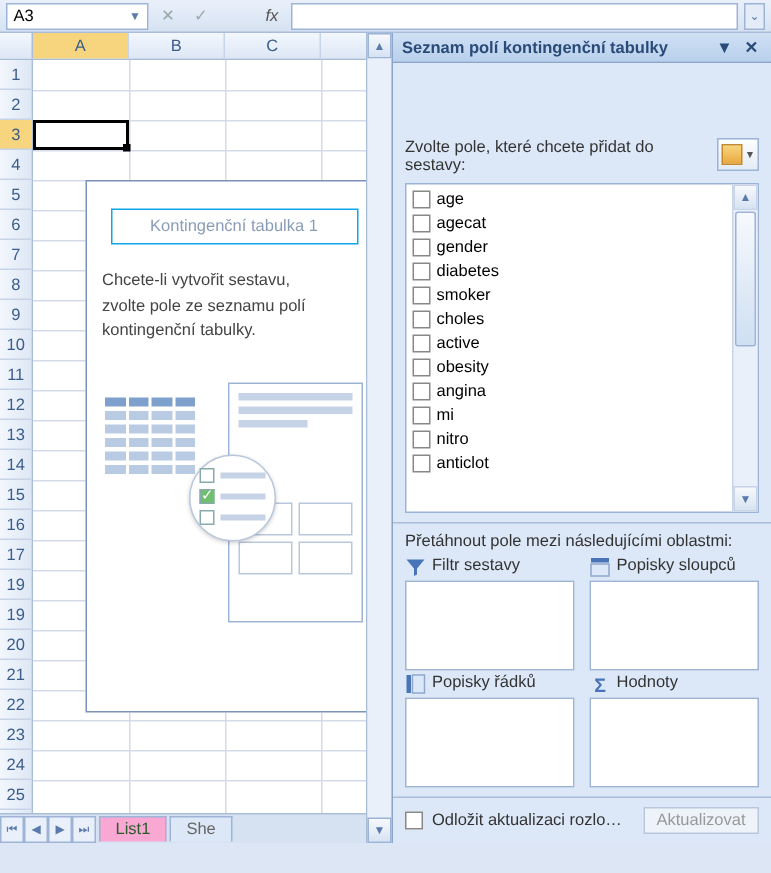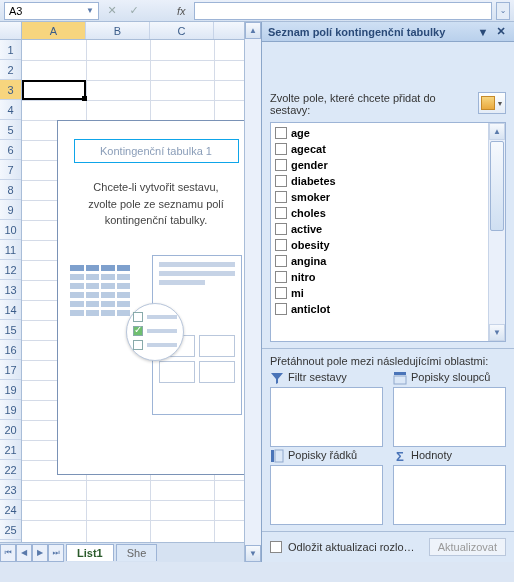--- a/index.html
+++ b/index.html
@@ -31,21 +31,21 @@
 .cells { position:relative; flex:1;}
 .gridlines { position:absolute; inset:0; }
 .gridlines .vline{position:absolute;top:0;bottom:0;width:1px;background:#d4dbe8;}
 .gridlines .hline{position:absolute;left:0;right:0;height:1px;background:#d4dbe8;}
 .active-cell{position:absolute; left:0; top:40px; width:64px; height:20px; border:2px solid #000; background:#fff;}
 .active-cell::after{content:"";position:absolute;right:-3px;bottom:-3px;width:5px;height:5px;background:#000;}
 
 
 .pivot-ph { position:absolute; left:35px; top:80px; width:198px; height:355px; border:1px solid #7a92b6; background:#fff;}
 .pivot-ph .title-box{ margin:18px auto 10px; width:165px; height:24px; border:1px solid #0ea5e9; display:flex;align-items:center;justify-content:center; color:#8a9db8;}
-.pivot-ph .msg{ text-align:center; color:#444; padding:6px 10px; line-height:1.5;}
+.pivot-ph .msg{ text-align:left; color:#444; padding:6px 10px; line-height:1.5;}
 .pivot-ph .art{ position:relative; margin:20px 8px 8px; height:170px;}
 .art-table{position:absolute;left:4px;top:10px;width:60px;}
 .art-table .r{height:6px;margin-bottom:3px;display:flex;gap:2px;}
 .art-table .c{flex:1;background:#b9cbe2;}
 .art-table .hd .c{background:#7ea0cd;}
 .art-doc{position:absolute;right:4px;top:0;width:90px;height:160px;border:1px solid #9db4d6;padding:6px;}
 .art-doc .ln{height:5px;background:#c6d3e6;margin-bottom:4px;}
 .art-doc .ln.s{width:60%;}
 .art-doc .boxes{display:grid;grid-template-columns:1fr 1fr;gap:4px;margin-top:50px;}
 .art-doc .bx{height:22px;border:1px solid #b9c7dc;}
@@ -53,40 +53,40 @@
 .art-circle .ci{display:flex;align-items:center;gap:4px;margin-bottom:4px;}
 .art-circle .cb{width:10px;height:10px;border:1px solid #8aa;background:#fff;}
 .art-circle .cb.chk{background:#6fbf6f;position:relative;}
 .art-circle .cb.chk::after{content:"✓";position:absolute;top:-3px;left:0;color:#fff;font-size:10px;}
 .art-circle .cl{flex:1;height:4px;background:#c6d3e6;}
 
 
 .sheet-tabs{height:20px;background:#d6e2f2;border-top:1px solid #a9bdd8;display:flex;align-items:center;}
 .nav-btns{display:flex;}
 .nav-btn{width:16px;height:18px;border:1px solid #9db4d6;background:#eaf0fa;display:flex;align-items:center;justify-content:center;font-size:8px;color:#5a7aab;}
-.tab{padding:2px 10px;background:#ffffff;border:1px solid #9db4d6;border-bottom:none;border-radius:0 0 0 0;margin-left:2px;font-weight:bold;color:#2a5a2a;}
+.tab{padding:2px 10px;background:#f9a8d4;border:1px solid #9db4d6;border-bottom:none;border-radius:0 0 0 0;margin-left:2px;font-weight:normal;color:#2a5a2a;}
 .tab.inactive{background:#dce8f7;color:#666;font-weight:normal;}
 
 
 .vscroll{width:17px;background:#e4ecf7;border-left:1px solid #a9bdd8;display:flex;flex-direction:column;}
 .vscroll .sbtn{height:17px;background:linear-gradient(#f6f9fd,#d7e3f2);border:1px solid #9db4d6;display:flex;align-items:center;justify-content:center;font-size:8px;color:#5a7aab;}
 .vscroll .track{flex:1;background:#eaf0fa;}
 
 
 .tp-header{height:22px;background:linear-gradient(#cfe0f4,#b9d0ec);display:flex;align-items:center;padding:0 6px;color:#2a4a78;font-weight:bold;border-bottom:1px solid #8ba6c9;}
 .tp-header .sp{flex:1;}
 .tp-header .hbtn{width:14px;height:14px;display:flex;align-items:center;justify-content:center;color:#2a4a78;margin-left:4px;cursor:pointer;}
 .tp-top{padding:6px 8px;border-bottom:1px solid #a9bdd8;}
 .tp-row1{display:flex;align-items:flex-start;gap:6px;margin-top:44px;}
 .tp-instr{flex:1;color:#333;}
 .tp-optbtn{width:28px;height:22px;border:1px solid #9db4d6;background:linear-gradient(#fdfefe,#e4ecf7);display:flex;align-items:center;justify-content:center;gap:2px;}
 .tp-optbtn .ic{width:14px;height:14px;background:linear-gradient(#f7d57e,#e9a93e);border:1px solid #c58a2a;}
 .tp-optbtn .ar{font-size:7px;color:#555;}
 .field-list{margin-top:6px;height:220px;border:1px solid #9db4d6;background:#fff;overflow:hidden;position:relative;display:flex;}
-.fl-items{flex:1;overflow:hidden;padding:2px;font-weight:bold;}
+.fl-items{flex:1;overflow:hidden;padding:2px;}
 .fl-item{display:flex;align-items:center;gap:4px;padding:2px;}
 .fl-item .cb{width:12px;height:12px;border:1px solid #888;background:#fff;}
 .fl-scroll{width:17px;background:#eaf0fa;border-left:1px solid #c7d4e8;display:flex;flex-direction:column;}
 .fl-scroll .sbtn{height:17px;background:linear-gradient(#f6f9fd,#d7e3f2);border:1px solid #c7d4e8;font-size:8px;display:flex;align-items:center;justify-content:center;color:#5a7aab;}
 .fl-scroll .thumb{height:90px;margin:1px;background:linear-gradient(#f6f9fd,#cfdff2);border:1px solid #9db4d6;border-radius:2px;}
 .fl-scroll .track{flex:1;}
 
 .tp-drag{padding:6px 8px;flex:1;display:flex;flex-direction:column;}
 .tp-drag-label{color:#333;margin-bottom:4px;}
 .quad{flex:1;display:grid;grid-template-columns:1fr 1fr;grid-template-rows:auto 1fr auto 1fr;gap:2px 10px;}
@@ -324,25 +324,25 @@
           <div class="fl-item">
               <div class="cb"></div>
               <span>obesity</span>
             </div>
           <div class="fl-item">
               <div class="cb"></div>
               <span>angina</span>
             </div>
           <div class="fl-item">
               <div class="cb"></div>
+              <span>mi</span>
+            </div>
+          <div class="fl-item">
+              <div class="cb"></div>
               <span>nitro</span>
-            </div>
-          <div class="fl-item">
-              <div class="cb"></div>
-              <span>mi</span>
             </div>
           <div class="fl-item">
               <div class="cb"></div>
               <span>anticlot</span>
             </div>
         </div>
         <div class="fl-scroll">
           <div class="sbtn">▲</div>
           <div class="thumb"></div>
           <div class="track"></div>

